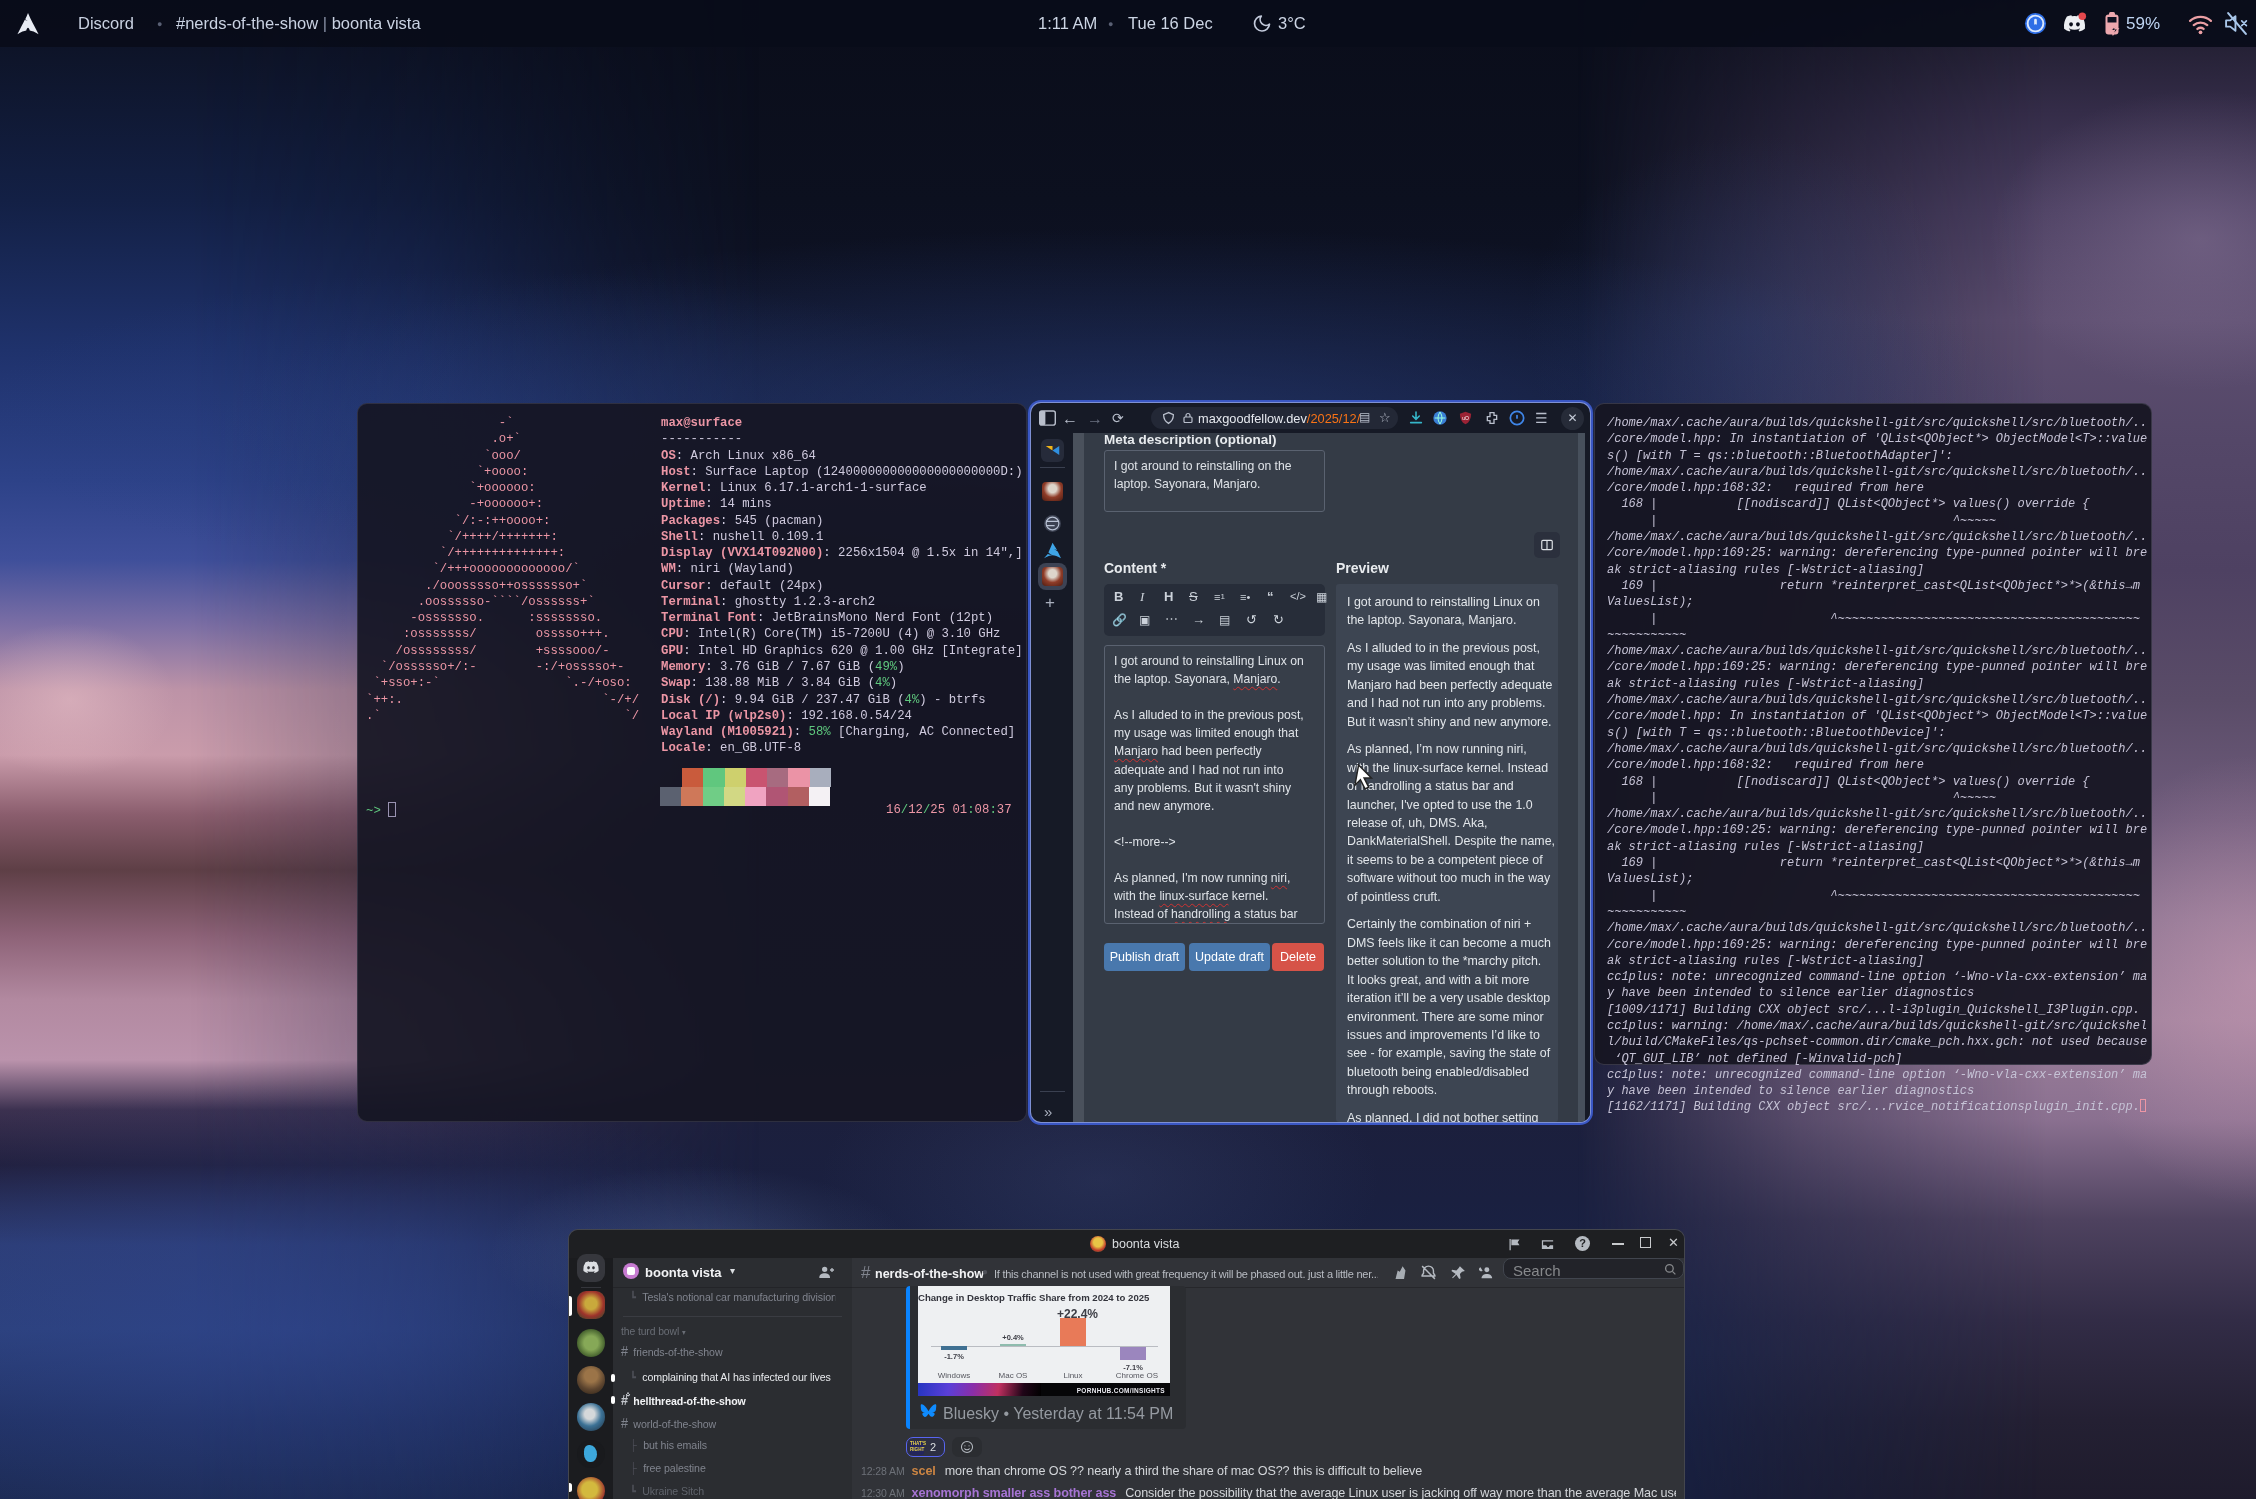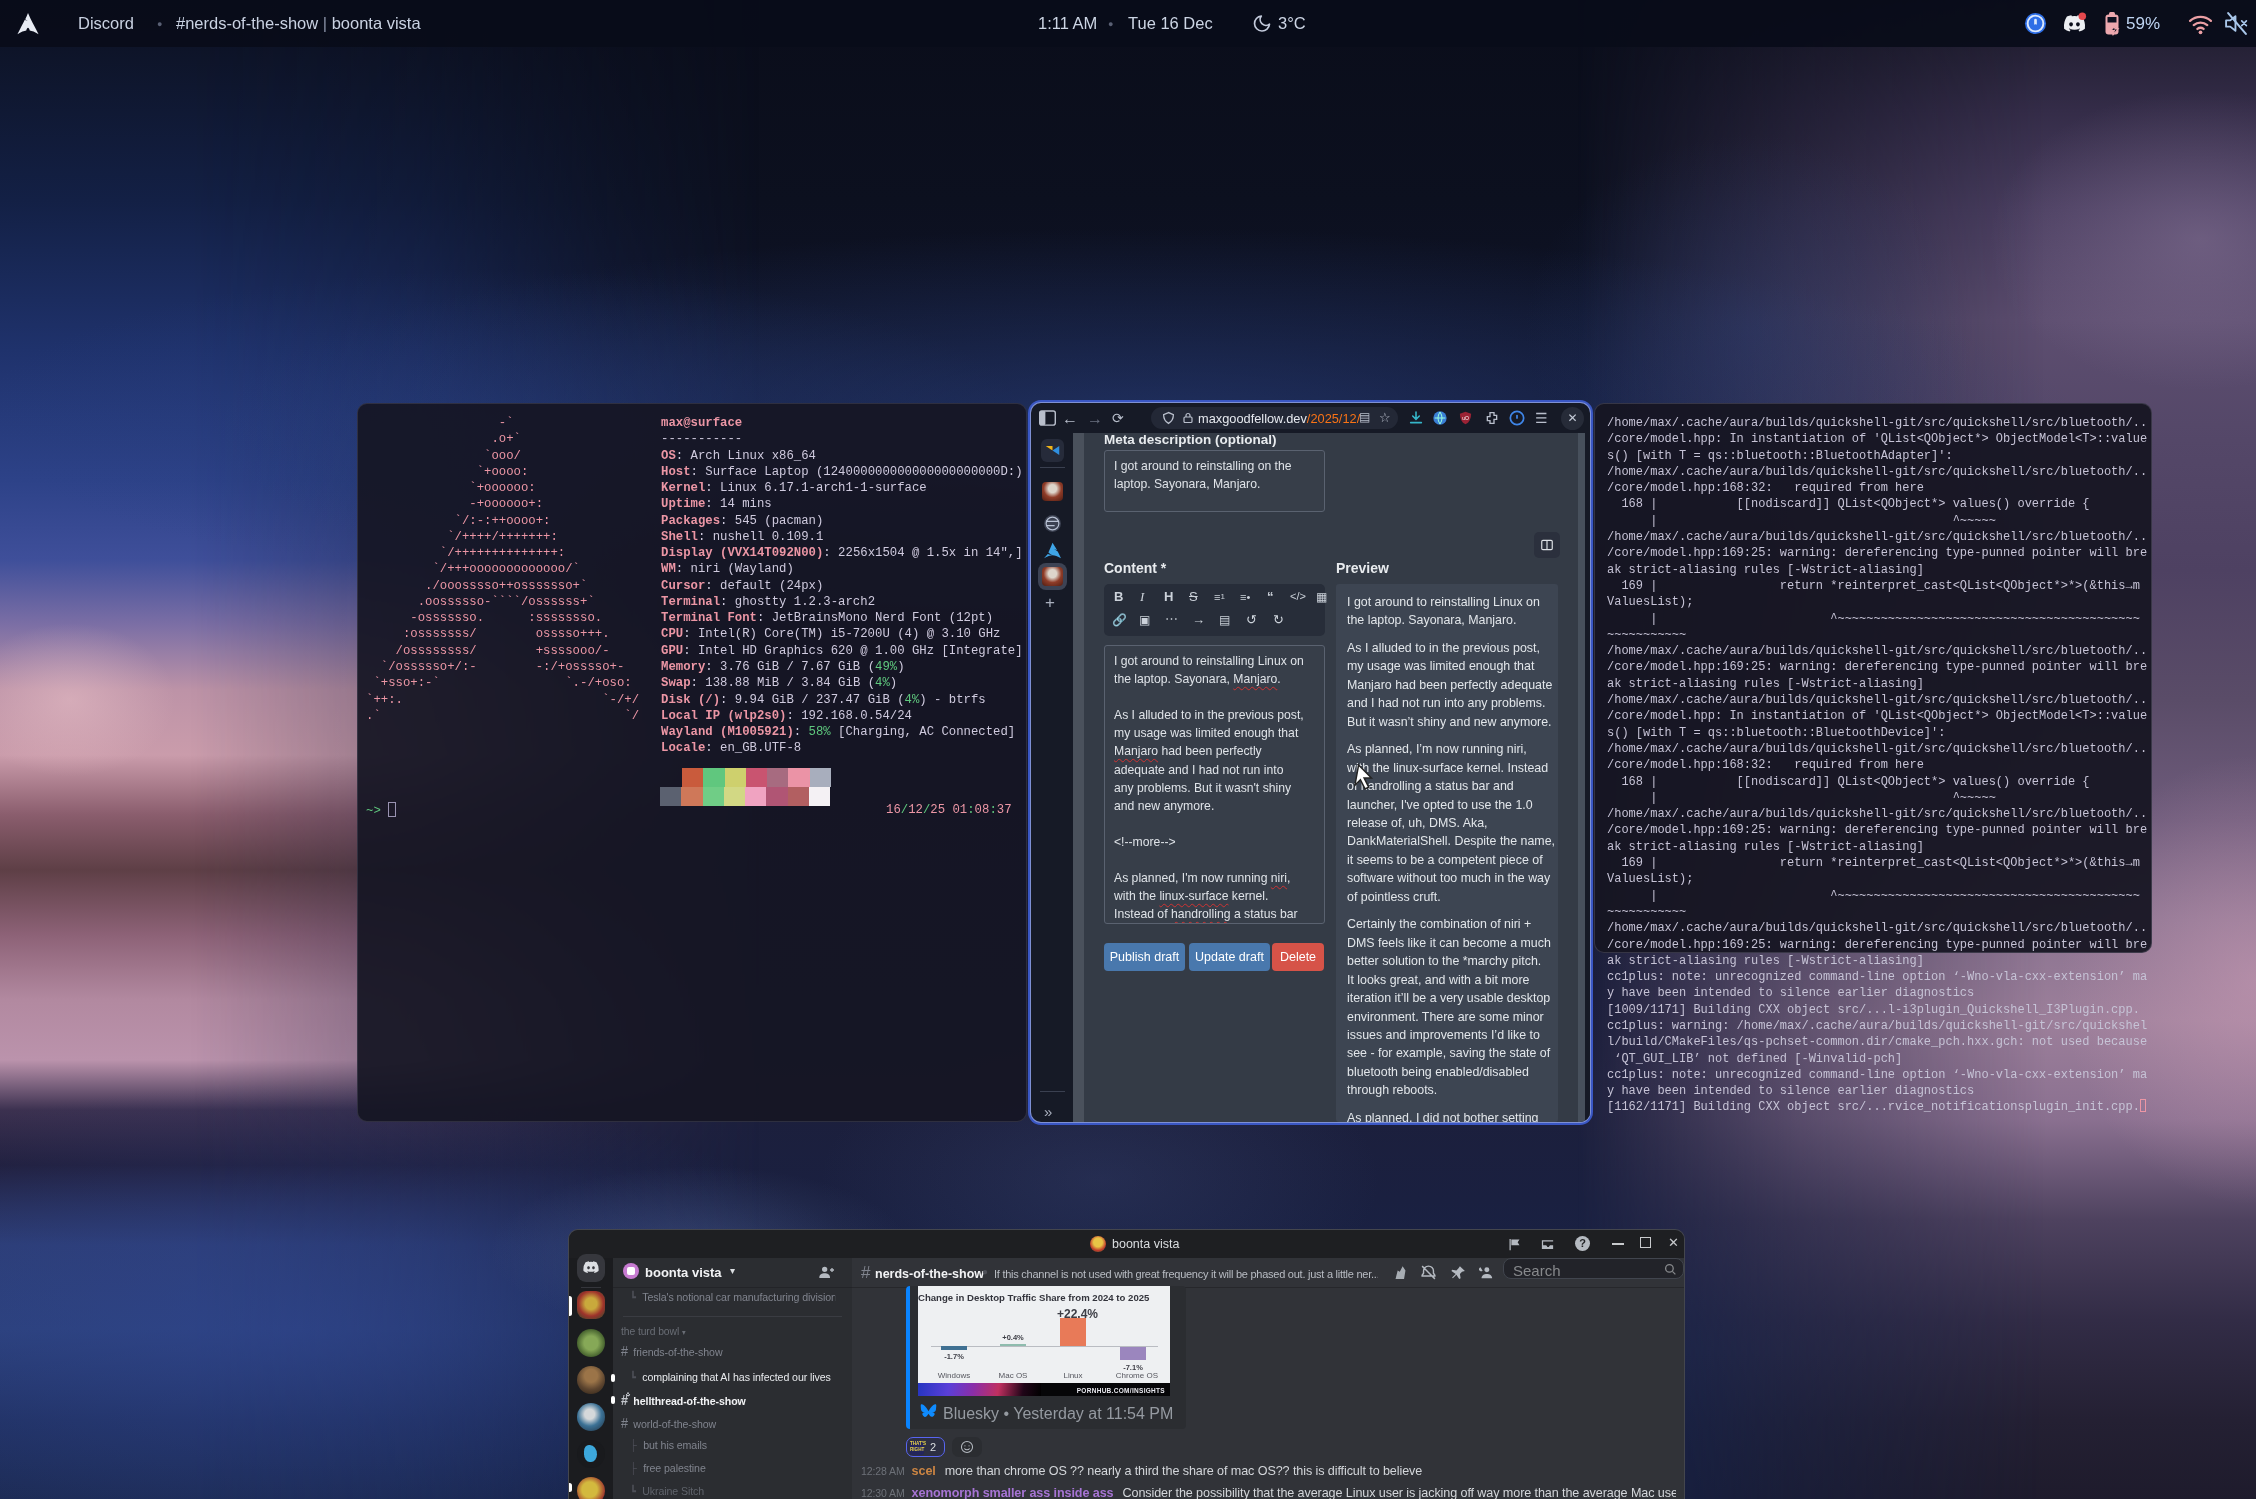--- a/index.html
+++ b/index.html
@@ -47,22 +47,22 @@
     background:rgba(9,12,25,.92); color:#c5cddd; font-size:16px; }
   #topbar .itm { position:absolute; top:0; height:47px; display:flex; align-items:center; }
 
   
   .win { position:absolute; border-radius:10px; }
 
   
   #term1 { left:357px; top:403px; width:670px; height:719px; background:rgba(21,22,36,.93);
     border:1px solid rgba(200,200,220,.14); }
   
-  #term2 { left:1594px; top:403px; width:558px; height:550px; background:rgba(22,21,34,.94);
-    border:1px solid rgba(200,200,220,.18); }
+  #term2 { left:1594px; top:403px; width:558px; height:662px; background:rgba(22,21,34,.94);
+    border:1px solid rgba(200,200,220,.18);font-style:italic; }
   
   #browser { left:1031px; top:403px; width:559px; height:719px; background:#161a26;
     box-shadow:0 0 0 1px rgba(210,215,230,.45), 0 0 0 3px #3a57c4; overflow:hidden; }
   
   #discord { left:568px; top:1229px; width:1117px; height:270px; border-radius:10px 10px 0 0;
     background:#313338; border:1px solid rgba(180,180,200,.15); border-bottom:none; overflow:hidden; }
 
   pre { font-family:"Liberation Mono", monospace; }
   .tl { position:absolute; left:8px; top:11px; font-size:12.3px; line-height:16.27px; letter-spacing:0; }
   .art { color:#ec96a5; }
@@ -498,14 +498,14 @@
   <div style="position:absolute; left:383px; top:207px; width:30px; height:20px; border-radius:7px; background:#2b2d31;">
     <svg style="position:absolute;left:8px;top:3px;" width="14" height="14" viewBox="0 0 24 24" fill="none" stroke="#b5bac1" stroke-width="1.8">
         <circle cx="12" cy="12" r="9.5"></circle>
         <circle cx="8.5" cy="10" r="1" fill="#b5bac1" stroke="none"></circle>
         <circle cx="15.5" cy="10" r="1" fill="#b5bac1" stroke="none"></circle>
         <path d="M7.5 14.5a5.5 5.5 0 0 0 9 0"></path>
       </svg>
   </div>
 
   <div class="msg" style="top:234px;"><span class="ts">12:28 AM</span><span class="un" style="color:#cc8543;">scel</span><span class="mt">more than chrome OS ?? nearly a third the share of mac OS?? this is difficult to believe</span></div>
-  <div class="msg" style="top:256px;"><span class="ts">12:30 AM</span><span class="un" style="color:#a674d4;">xenomorph smaller ass inside ass</span><span class="mt">Consider the possibility that the average Linux user is jacking off way more than the average Mac user</span></div>
+  <div class="msg" style="top:256px;"><span class="ts">12:30 AM</span><span class="un" style="color:#a674d4;">xenomorph smaller ass bother ass</span><span class="mt">Consider the possibility that the average Linux user is jacking off way more than the average Mac user</span></div>
 </div>
 
 </body></html>

